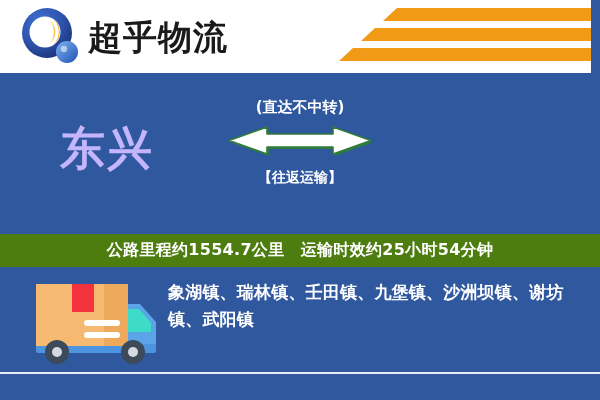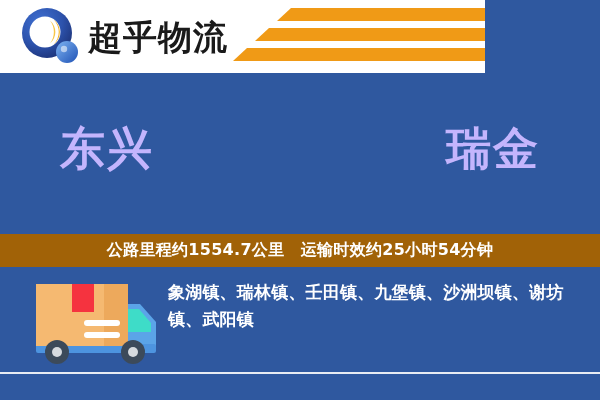--- a/index.html
+++ b/index.html
@@ -4,21 +4,21 @@
 <style>
   html,body{margin:0;padding:0;}
   body{
     width:600px;height:400px;overflow:hidden;
     background:#ffffff;
     font-family:"DejaVu Sans","Liberation Sans",sans-serif;
   }
   .banner{position:relative;width:600px;height:400px;background:#2f589f;overflow:hidden;}
 
   
-  .header{position:absolute;left:0;top:0;width:485px;height:73px;background:#ffffff;}
+  .header{position:absolute;left:0;top:0;width:591px;height:73px;background:#ffffff;}
   .logo-wrap{position:absolute;left:20px;top:6px;display:flex;align-items:center;}
   .logo-mark{position:relative;width:62px;height:62px;flex:0 0 62px;}
   .brand-block{margin-left:6px;}
   .brand-cn{
     font-family:"DejaVu Sans","Liberation Sans",sans-serif;
     font-size:34px;font-weight:700;color:#1a1a1a;line-height:38px;
     letter-spacing:1px;white-space:nowrap;
   }
   .brand-en{
     font-family:"DejaVu Sans","Liberation Sans",sans-serif;
@@ -52,21 +52,21 @@
   .arrow-box{position:relative;width:150px;height:42px;margin-top:4px;}
   .tag-bottom{
     font-family:"DejaVu Sans","Liberation Sans",sans-serif;
     font-size:14px;font-weight:700;color:#ffffff;line-height:20px;
     white-space:nowrap;margin-top:4px;
   }
 
   
   .infobar{
     position:absolute;left:0;top:234px;width:600px;height:33px;
-    background:#a16207;display:flex;align-items:center;justify-content:center;
+    background:#4d7c0f;display:flex;align-items:center;justify-content:center;
   }
   .infobar-text{
     font-family:"DejaVu Sans","Liberation Sans",sans-serif;
     font-size:16px;font-weight:700;color:#ffffff;white-space:nowrap;
     letter-spacing:0.3px;
   }
 
   
   .bottom{position:absolute;left:0;top:267px;width:600px;height:133px;border-radius:25px;}
   .truck{position:absolute;left:28px;top:11px;width:134px;height:92px;}
@@ -114,22 +114,35 @@
 
     <div class="stripes">
       <div class="stripe s1"></div>
       <div class="stripe s2"></div>
       <div class="stripe s3"></div>
     </div>
   </div>
 
   <div class="route">
     <div class="city city-origin">东兴</div>
-    <div class="city city-dest">瑞金</div>
 
+    <div class="midblock">
+      <div class="tag-top">(直达不中转)</div>
+
+      <div class="arrow-box">
+        <svg width="150" height="42" viewBox="0 0 150 42">
+          <g transform="translate(2,2)">
+            <path d="M42 6 L42 13 L108 13 L108 6 L146 19.5 L108 33 L108 26 L42 26 L42 33 L4 19.5 Z" fill="#2f7a3e"></path>
+          </g>
+          <path d="M42 6 L42 13 L108 13 L108 6 L146 19.5 L108 33 L108 26 L42 26 L42 33 L4 19.5 Z" fill="#ffffff" stroke="#2f7a3e" stroke-width="1.6" stroke-linejoin="round"></path>
+        </svg>
+      </div>
+
+      <div class="tag-bottom">【往返运输】</div>
+    </div>
   </div>
 
   <div class="infobar">
     <span class="infobar-text">公路里程约1554.7公里　运输时效约25小时54分钟</span>
   </div>
 
   <div class="bottom">
     <div class="truck">
       <svg width="134" height="92" viewBox="0 0 134 92">
 

